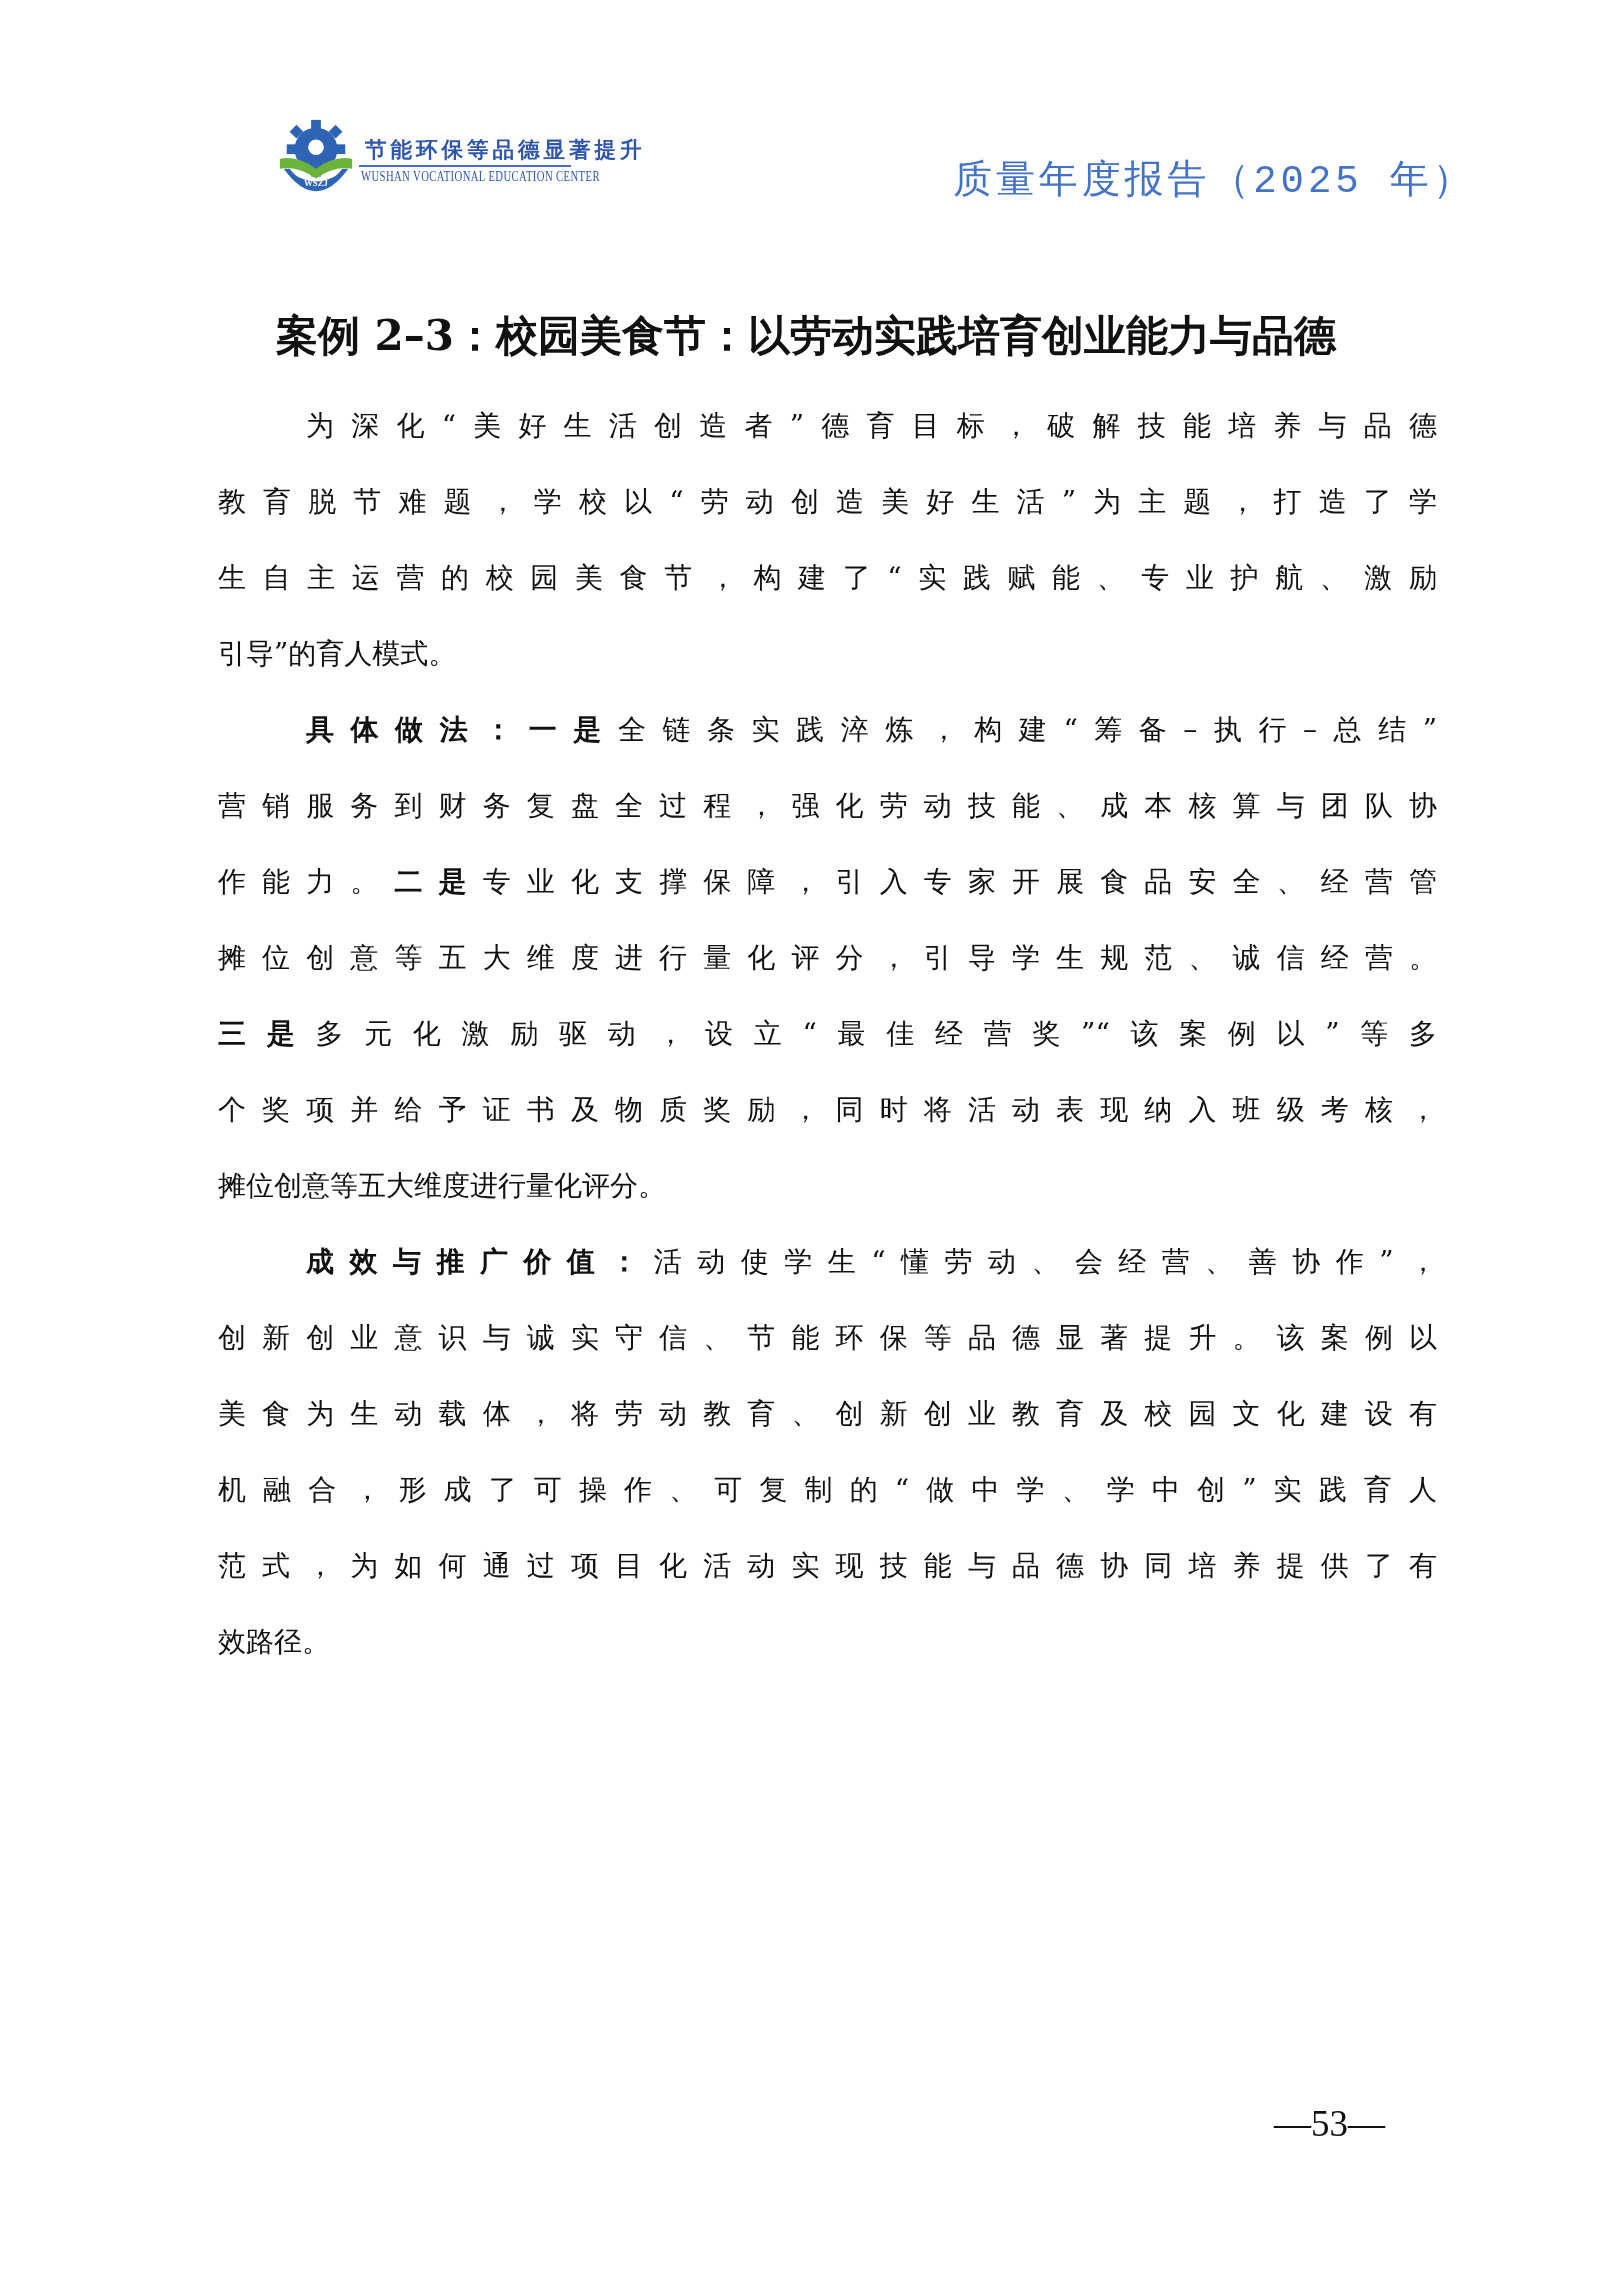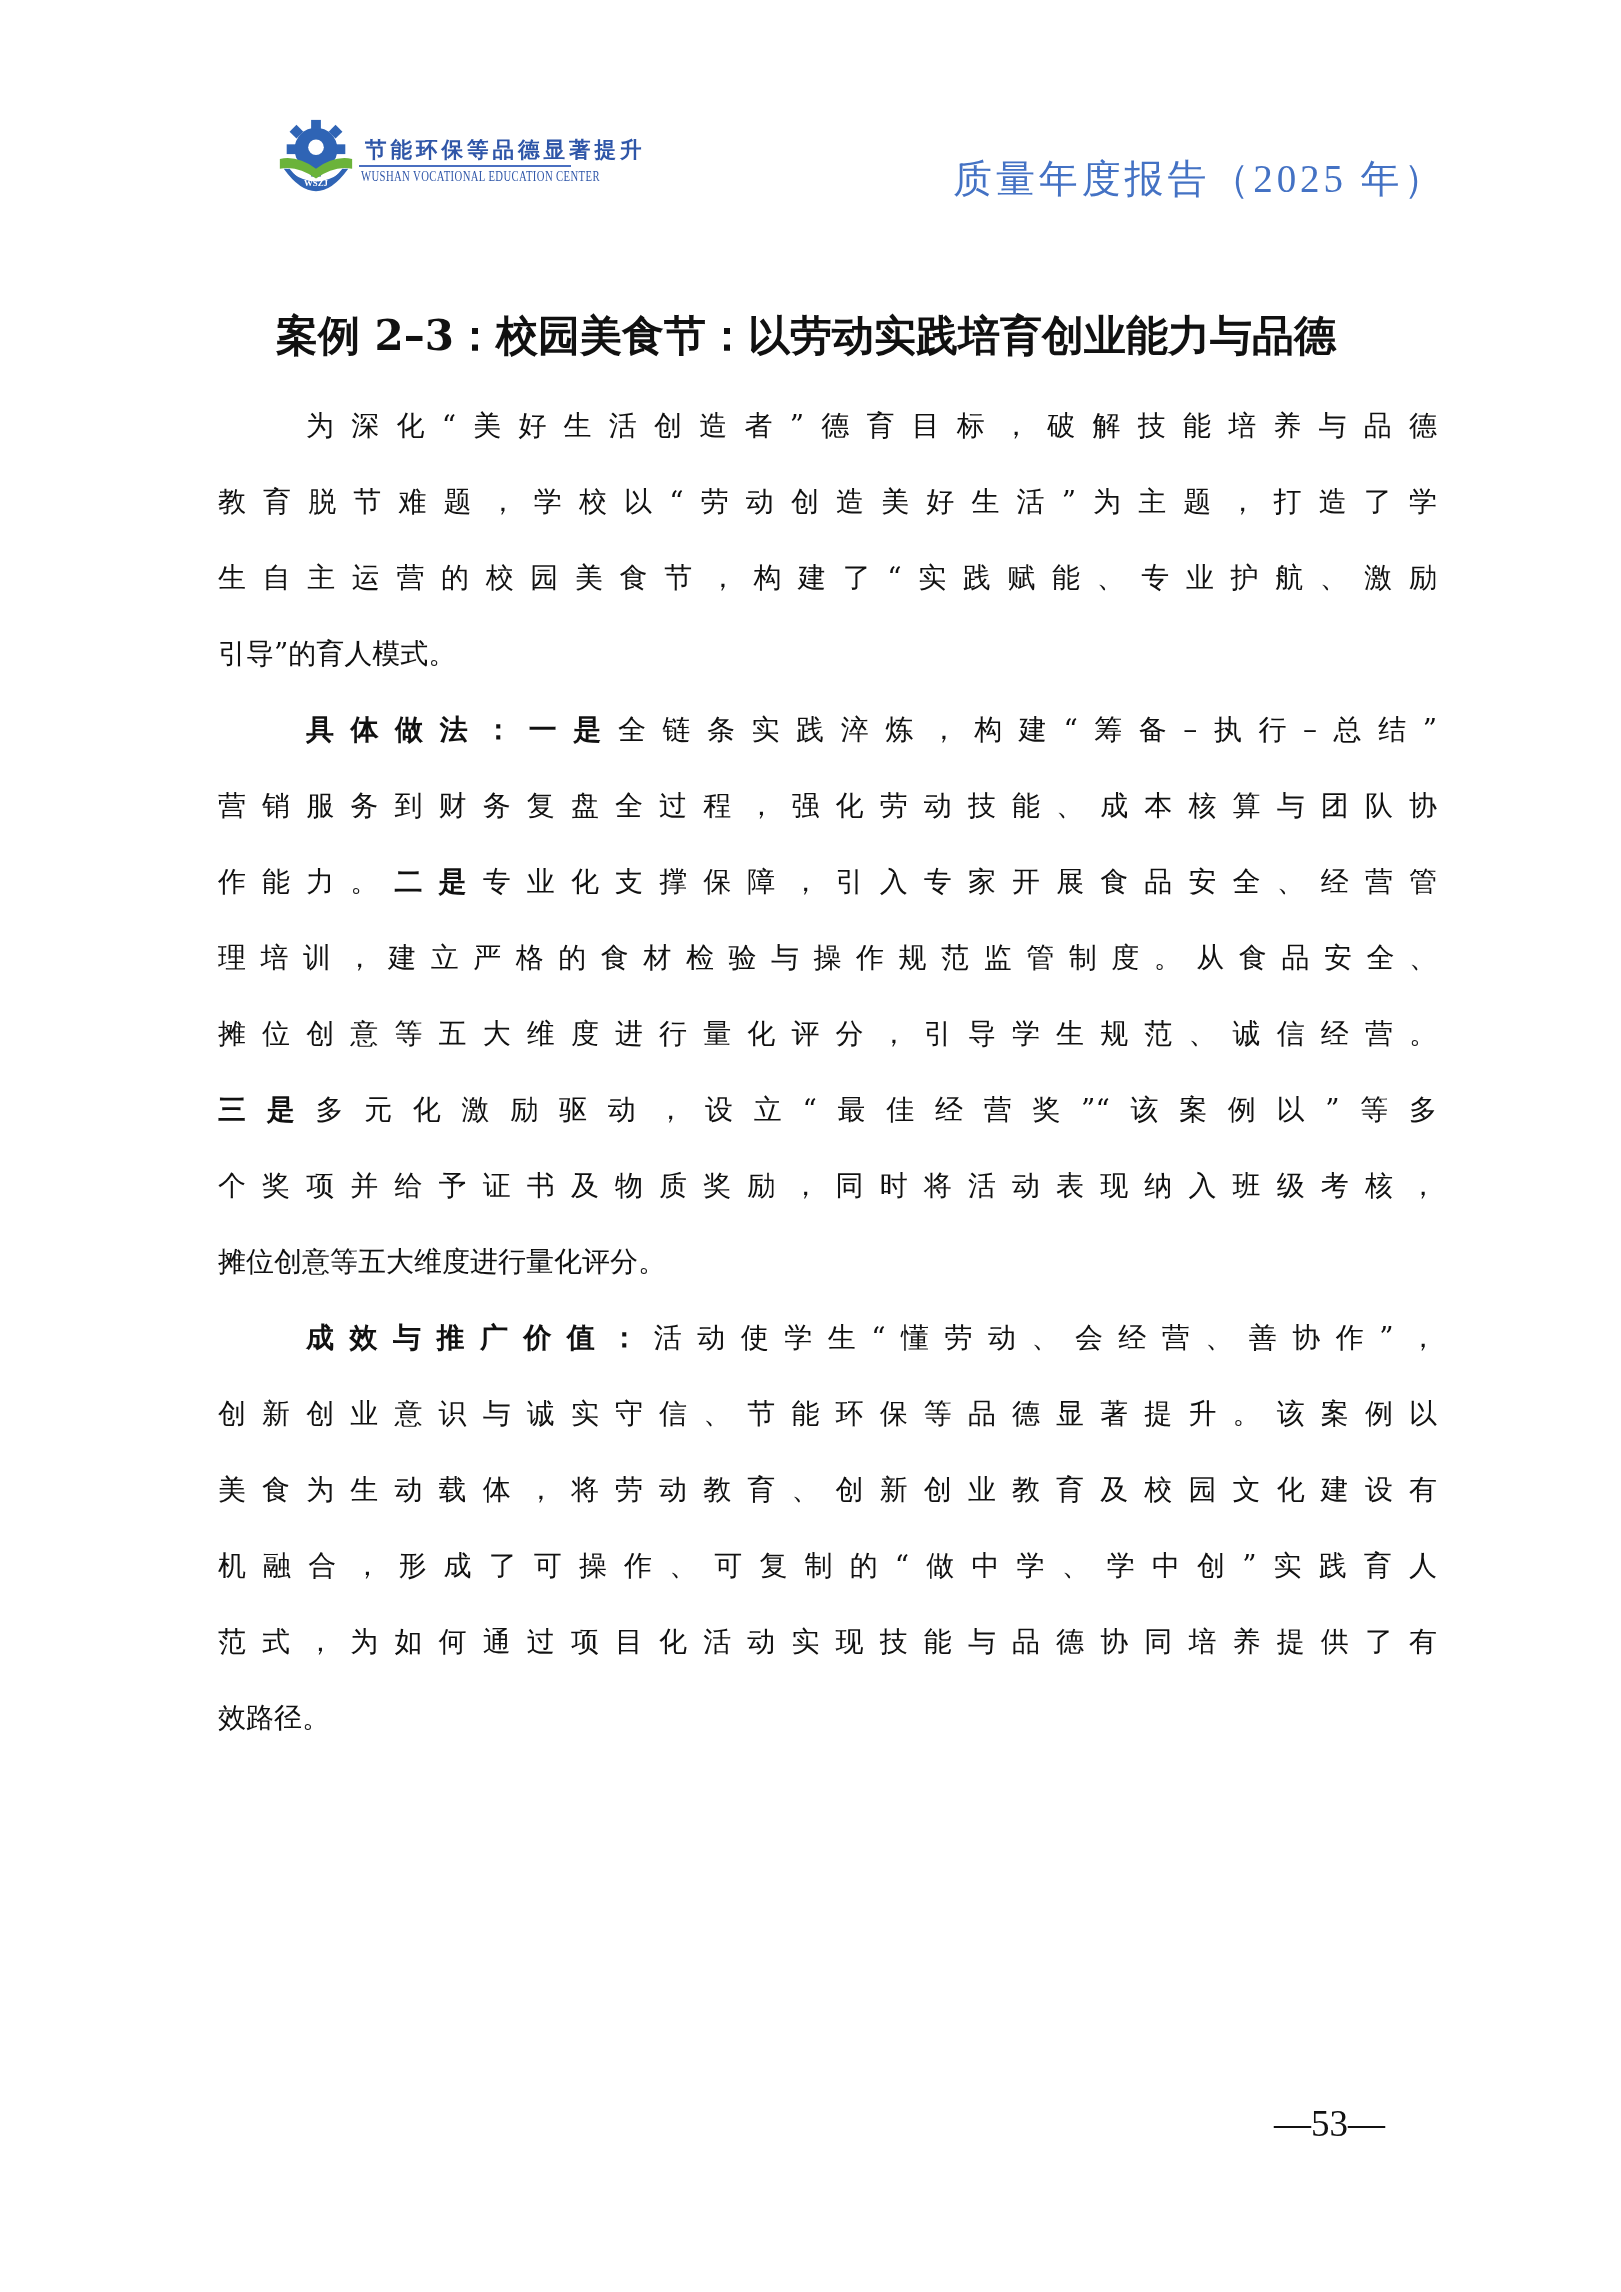--- a/index.html
+++ b/index.html
@@ -7,21 +7,21 @@
            font-family: "DejaVu Serif", "Liberation Serif", serif; color: #111; }
 
     .header { position: absolute; left: 0; top: 0; width: 1621px; height: 225px; }
     .logo { position: absolute; left: 272px; top: 116px; width: 88px; height: 84px; }
     .logo-cn { position: absolute; left: 365px; top: 135px; font-size: 21.6px; font-weight: bold;
                color: #2f56a8; letter-spacing: 3.9px; font-family: "DejaVu Sans", sans-serif; white-space: nowrap; }
     .logo-rule { position: absolute; left: 359px; top: 165px; width: 212px; height: 2px; background: #4a6fc0; }
     .logo-en { position: absolute; left: 361px; top: 169px; font-size: 13.7px; color: #2f56a8;
                font-family: "Liberation Serif", serif; white-space: nowrap; transform: scaleX(0.78); transform-origin: left top; letter-spacing: 0.5px; }
     .report-title { position: absolute; left: 953px; top: 152px; font-size: 39px; color: #4472c4;
-                    letter-spacing: 3.9px; white-space: nowrap; font-family: Liberation Serif, serif; }
+                    letter-spacing: 3.9px; white-space: nowrap; font-family: Liberation Mono, monospace; }
 
     .case-title { position: absolute; left: 276px; top: 308px; font-size: 42px; font-weight: bold;
                   white-space: nowrap; letter-spacing: 0px; font-family: "DejaVu Serif", serif; }
 
     .body-text { position: absolute; left: 218px; top: 388px; width: 1219px; }
     .line { height: 76px; line-height: 76px; font-size: 28px; white-space: nowrap;
             text-align: justify; text-align-last: justify; display: block; }
     .line.indent { padding-left: 88px; }
     .line.last { text-align-last: left; }
     .b { font-weight: bold; }
@@ -66,21 +66,20 @@
     <span class="line indent">为深化“美好生活创造者”德育目标，破解技能培养与品德</span>
     <span class="line">教育脱节难题，学校以“劳动创造美好生活”为主题，打造了学</span>
     <span class="line">生自主运营的校园美食节，构建了“实践赋能、专业护航、激励</span>
     <span class="line last">引导”的育人模式。</span>
   </div>
 
   <div>
     <div class="line indent"><span class="b">具体做法：</span><span class="b">一是</span><span>全链条实践淬炼，构建“筹备–执行–总结”</span></div>
     <div class="line"><span>营销服务到财务复盘全过程，强化劳动技能、成本核算与团队协</span></div>
     <div class="line"><span>作能力。</span><span class="b">二是</span><span>专业化支撑保障，引入专家开展食品安全、经营管</span></div>
-    <div class="line"><span>理培训，建立严格的食材检验与操作规范监管制度。从食品安全、</span></div>
     <div class="line"><span>摊位创意等五大维度进行量化评分，引导学生规范、诚信经营。</span></div>
     <div class="line"><span class="b">三是</span><span>多元化激励驱动，设立“最佳经营奖”“该案例以”等多</span></div>
     <div class="line"><span>个奖项并给予证书及物质奖励，同时将活动表现纳入班级考核，</span></div>
     <div class="line last"><span>摊位创意等五大维度进行量化评分。</span></div>
   </div>
 
   <div>
     <div class="line indent"><span class="b">成效与推广价值：</span><span>活动使学生“懂劳动、会经营、善协作”，</span></div>
     <span class="line">创新创业意识与诚实守信、节能环保等品德显著提升。该案例以</span>
     <span class="line">美食为生动载体，将劳动教育、创新创业教育及校园文化建设有</span>

